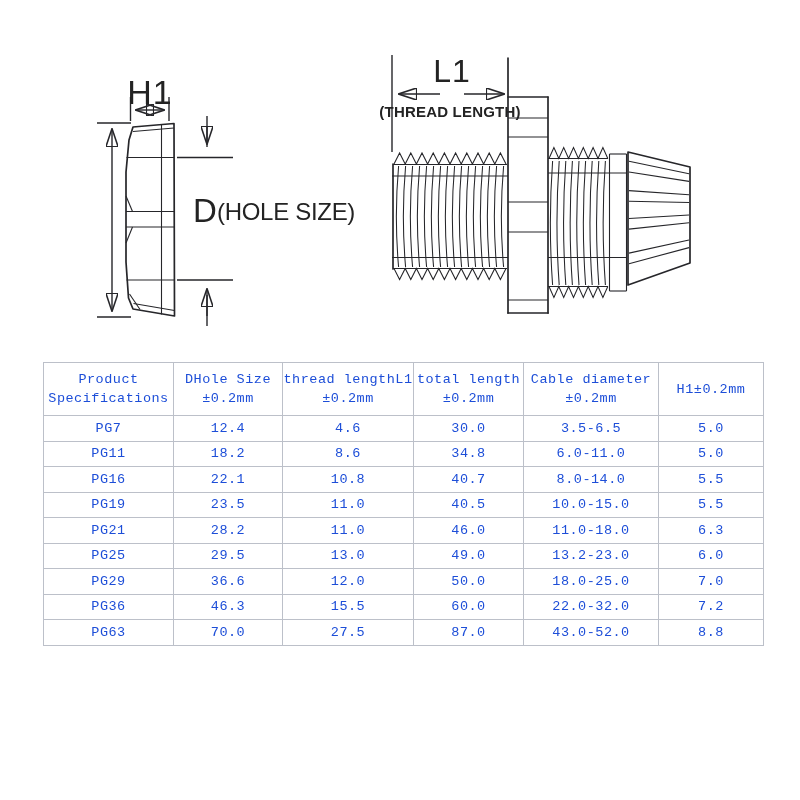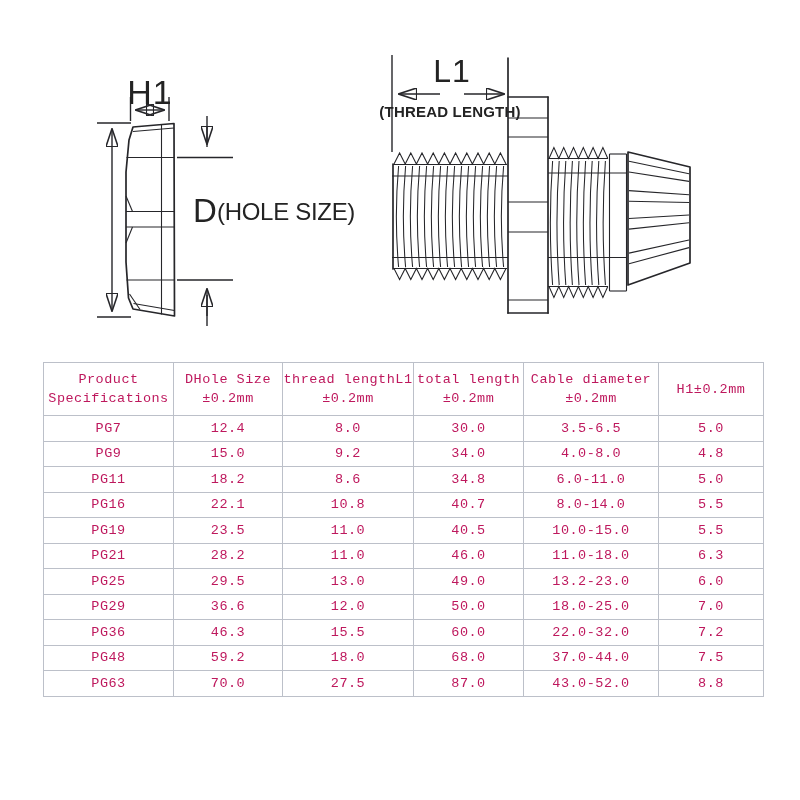--- a/index.html
+++ b/index.html
@@ -14,21 +14,21 @@
   .dim{stroke-width:1.4;}
   .tick{stroke-width:1.6;}
   #drawing text{fill:#232323;stroke:none;}
   .big-label{font-size:34px;letter-spacing:1px;}
   .d-letter{font-size:33px;fill:#828282;}
   .hole-label{font-size:24px;fill:#2e2e2e;letter-spacing:-0.3px;}
   .tl-label{font-size:15px;font-weight:bold;letter-spacing:0.2px;}
   
   table#spec{position:absolute;left:43px;top:362px;width:720px;border-collapse:collapse;
      table-layout:fixed;font-family:"Liberation Mono","DejaVu Sans Mono",monospace;
-     color:#be185d;background:#ffffff;}
+     color:#1d4ed8;background:#ffffff;}
   #spec th,#spec td{border:1px solid #bcc0c9;padding:0;text-align:center;
      font-weight:normal;overflow:hidden;white-space:nowrap;}
   #spec th{height:52px;font-size:13.5px;line-height:19px;letter-spacing:0.5px;}
   #spec td{height:24.5px;font-size:13.5px;letter-spacing:0.5px;}
   #spec th span{display:block;}
 </style>
 </head>
 <body>
 
 <div id="stage">
@@ -200,32 +200,24 @@
           </th>
         <th>
           <span>H1±0.2mm</span>
           </th>
       </tr>
     </thead>
     <tbody>
         <tr>
       <td>PG7</td>
       <td>12.4</td>
-      <td>8.0</td>
+      <td>4.6</td>
       <td>30.0</td>
       <td>3.5-6.5</td>
       <td>5.0</td>
-    </tr>
-        <tr>
-      <td>PG9</td>
-      <td>15.0</td>
-      <td>9.2</td>
-      <td>34.0</td>
-      <td>4.0-8.0</td>
-      <td>4.8</td>
     </tr>
         <tr>
       <td>PG11</td>
       <td>18.2</td>
       <td>8.6</td>
       <td>34.8</td>
       <td>6.0-11.0</td>
       <td>5.0</td>
     </tr>
         <tr>
@@ -270,28 +262,20 @@
     </tr>
         <tr>
       <td>PG36</td>
       <td>46.3</td>
       <td>15.5</td>
       <td>60.0</td>
       <td>22.0-32.0</td>
       <td>7.2</td>
     </tr>
         <tr>
-      <td>PG48</td>
-      <td>59.2</td>
-      <td>18.0</td>
-      <td>68.0</td>
-      <td>37.0-44.0</td>
-      <td>7.5</td>
-    </tr>
-        <tr>
       <td>PG63</td>
       <td>70.0</td>
       <td>27.5</td>
       <td>87.0</td>
       <td>43.0-52.0</td>
       <td>8.8</td>
     </tr>
       </tbody>
   </table>
 

